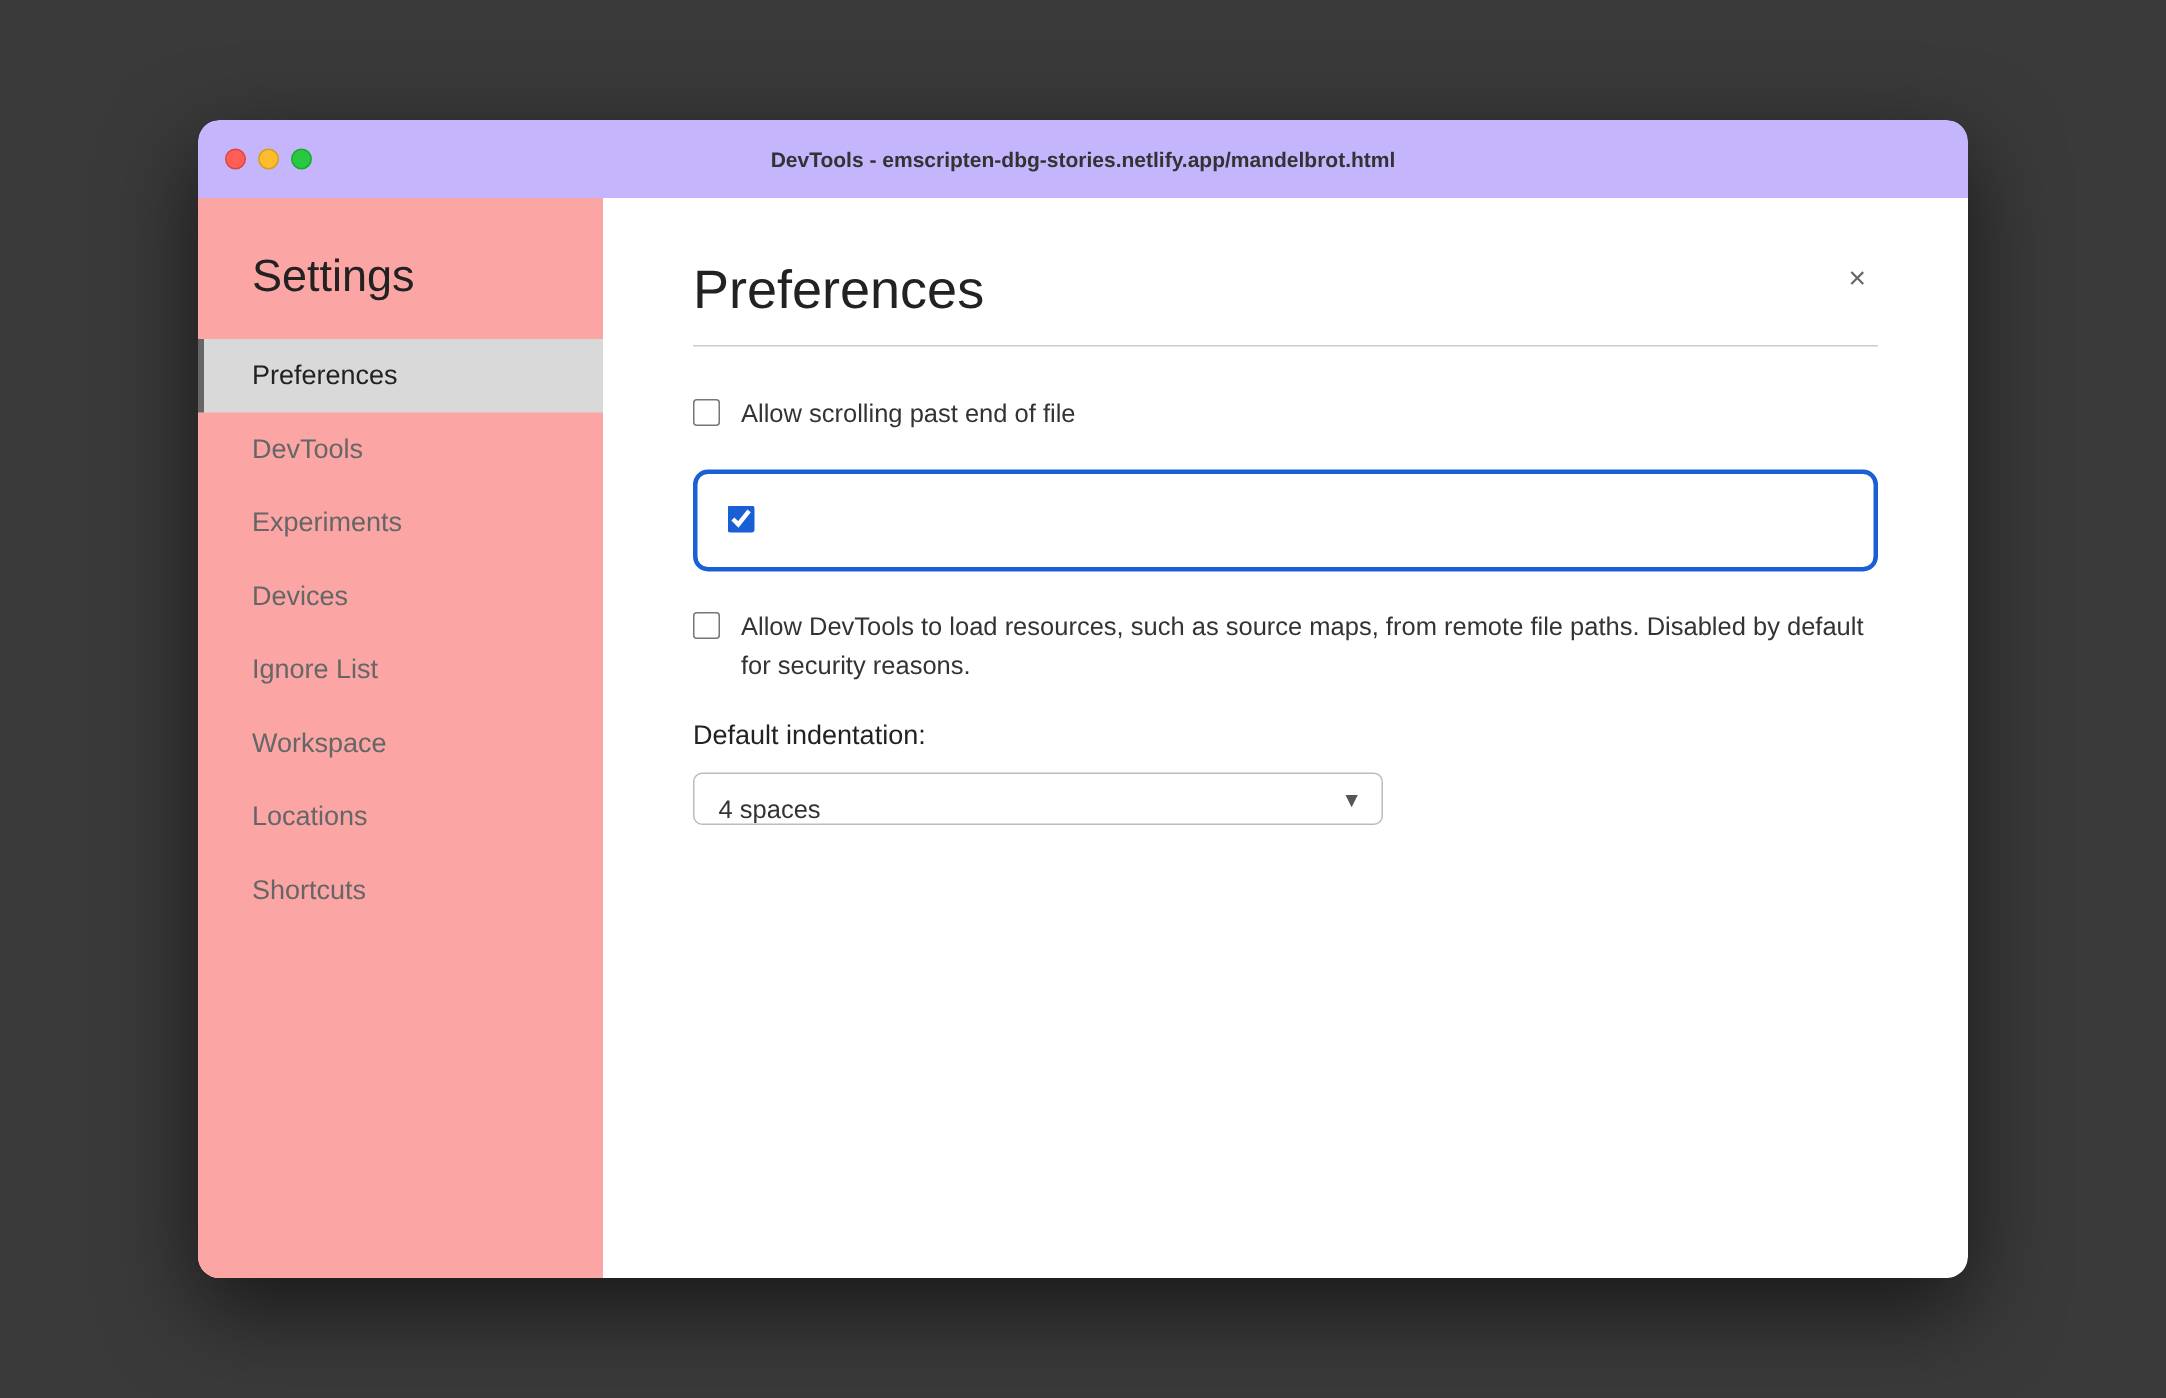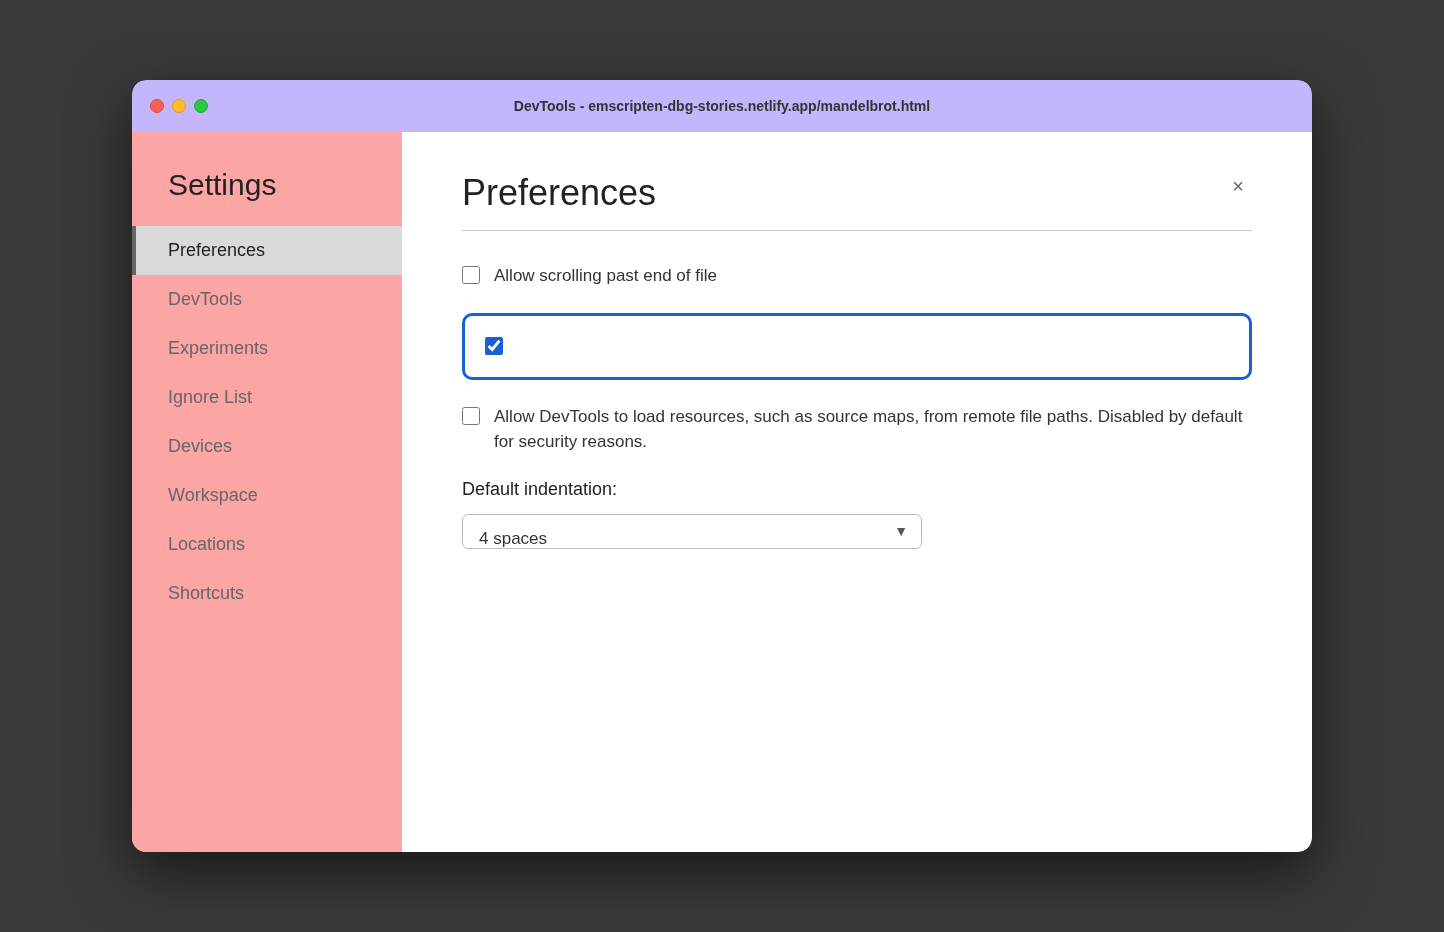--- a/index.html
+++ b/index.html
@@ -231,22 +231,22 @@
   </div>
 
   <div class="main-content">
 
     <div class="sidebar">
       <div class="sidebar-title">Settings</div>
 
       <a class="sidebar-item active">Preferences</a>
       <a class="sidebar-item">DevTools</a>
       <a class="sidebar-item">Experiments</a>
+      <a class="sidebar-item">Devices</a>
       <a class="sidebar-item">Ignore List</a>
-      <a class="sidebar-item">Devices</a>
       <a class="sidebar-item">Workspace</a>
       <a class="sidebar-item">Locations</a>
       <a class="sidebar-item">Shortcuts</a>
     </div>
 
     <div class="panel">
       <div class="panel-header">
         <h1 class="panel-title">Preferences</h1>
         <button class="close-button">×</button>
       </div>

